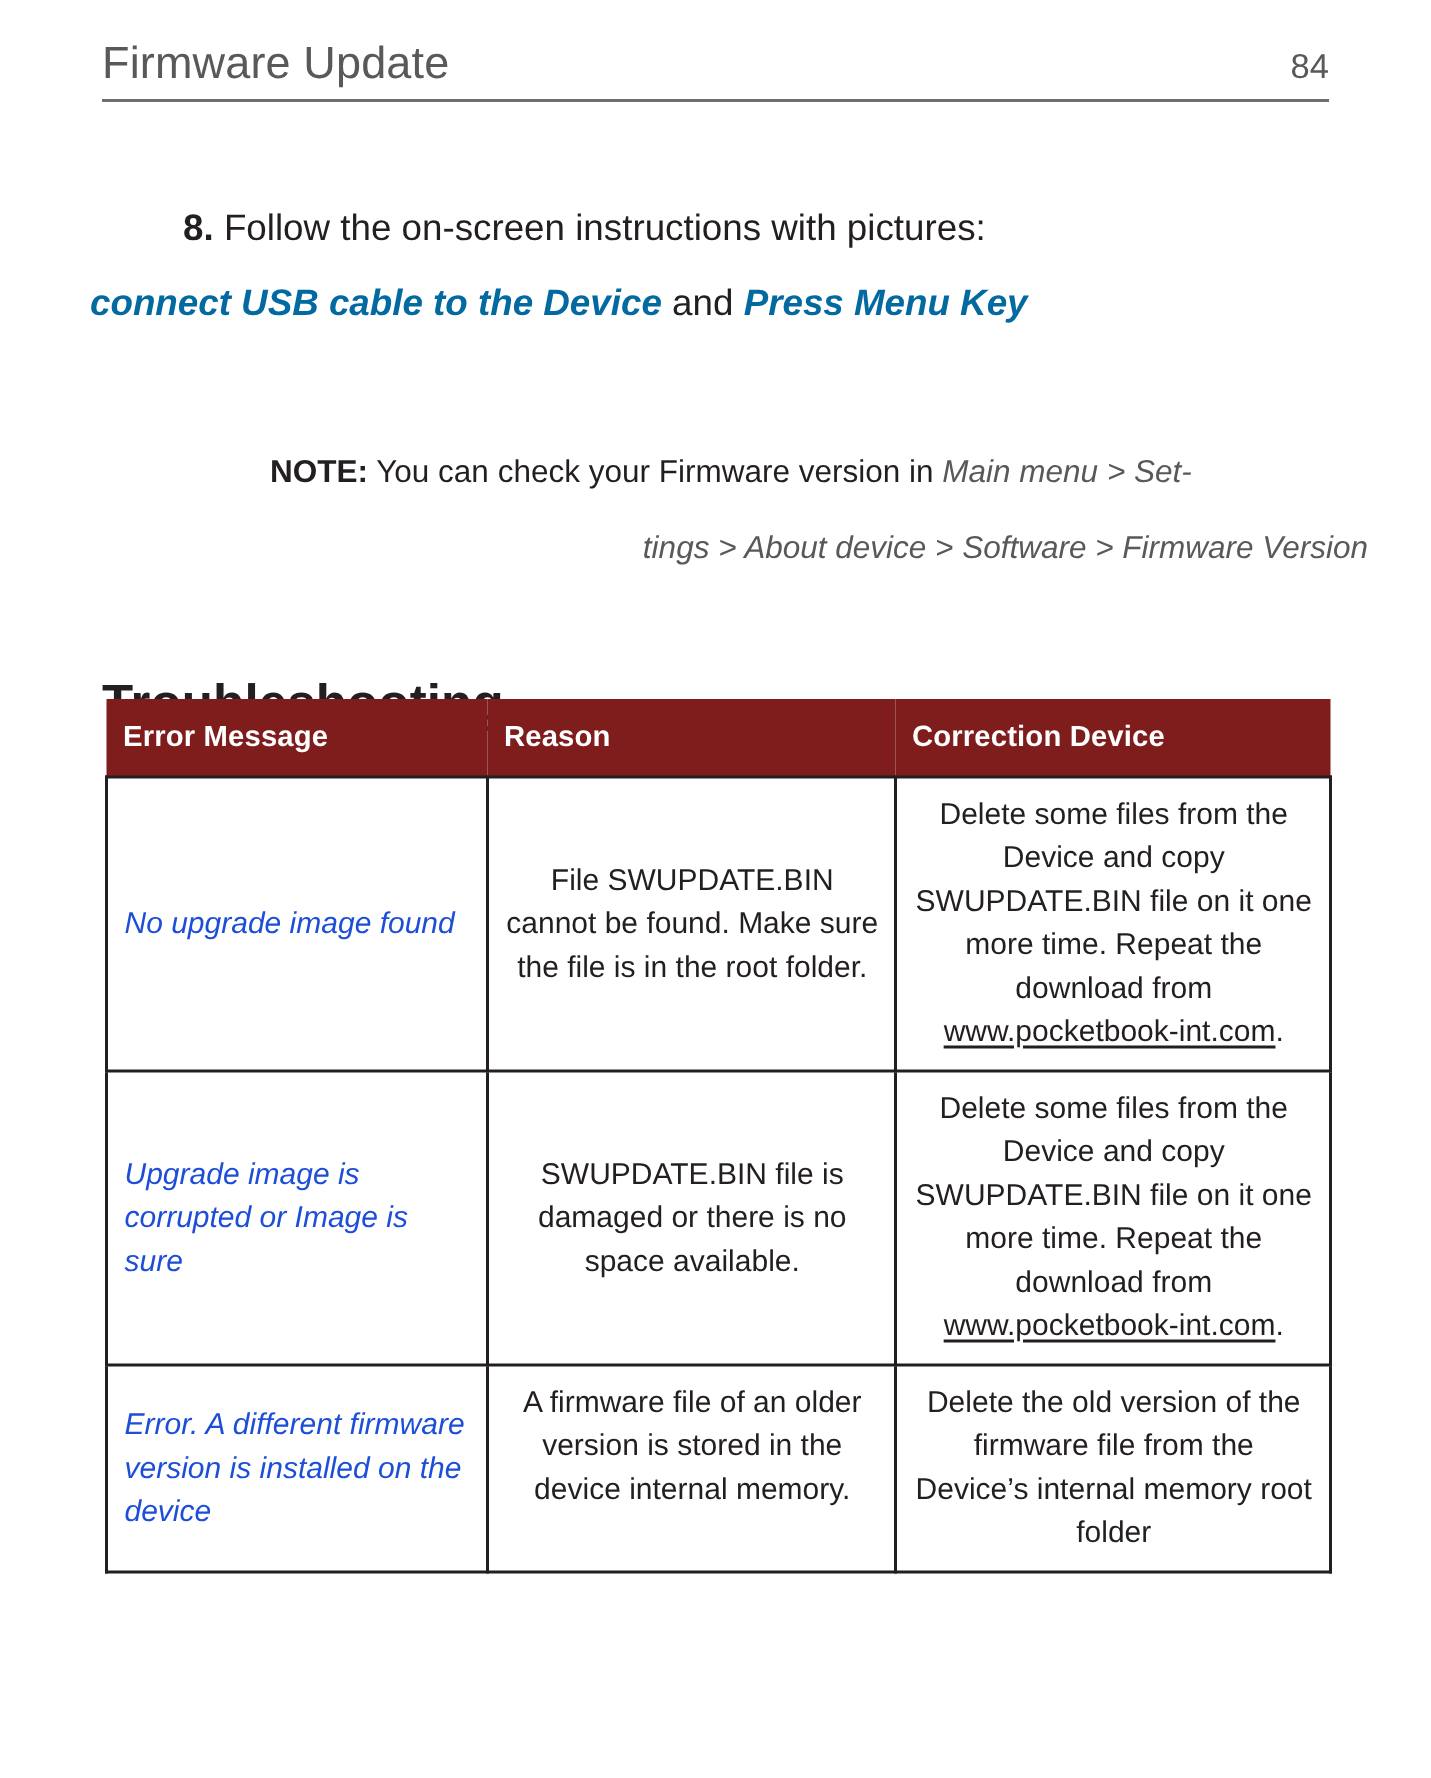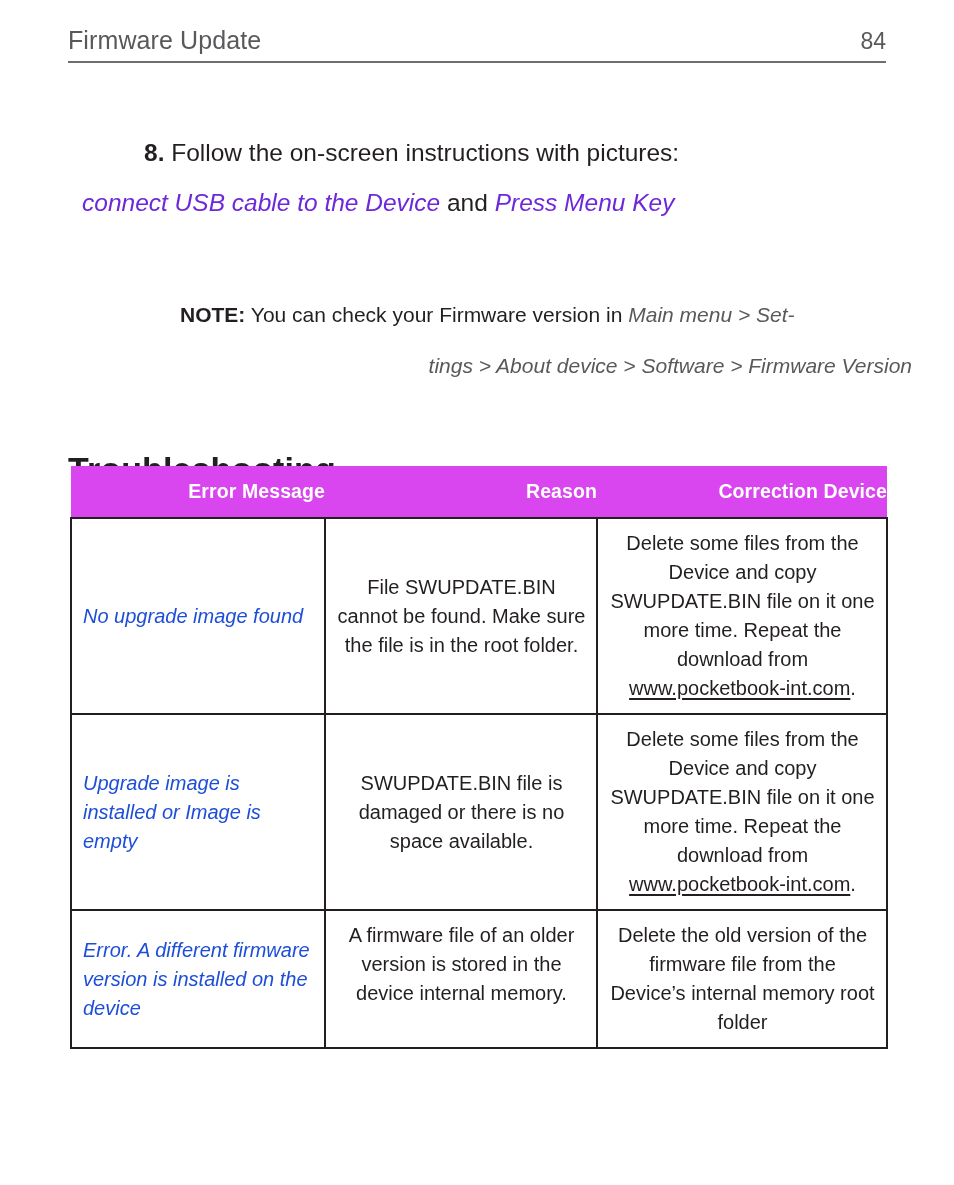--- a/index.html
+++ b/index.html
@@ -30,48 +30,49 @@
     left: 68px;
     top: 26px;
     width: 818px;
     display: flex;
     align-items: baseline;
     justify-content: space-between;
     border-bottom: 2px solid #6d6e71;
     padding-bottom: 6px;
   }
   .running-head .title {
-    font-size: 25px;
+    font-size: 30px;
     color: #58595b;
     letter-spacing: 0.1px;
   }
   .running-head .folio {
     font-size: 23px;
     color: #58595b;
   }
 
   
   .step {
     position: absolute;
-    left: 82px;
+    left: 60px;
     top: 103px;
     width: 820px;
     font-size: 24.5px;
     line-height: 50px;
     color: #231f20;
     text-align: justify;
     text-justify: inter-word;
     text-indent: 62px;
   }
   .step .num {
     font-weight: bold;
   }
   .step .ital {
     font-style: italic;
-    color: #6d28d9;
+    color: #0369a1;
+    font-weight: bold;
   }
   .step .lastline {
     display: block;
     text-indent: 0;
   }
 
   
   .note {
     position: absolute;
     left: 158px;
@@ -115,25 +116,25 @@
   table.tbl {
     border-collapse: collapse;
     width: 816px;
     table-layout: fixed;
   }
   table.tbl col.c1 { width: 254px; }
   table.tbl col.c2 { width: 272px; }
   table.tbl col.c3 { width: 290px; }
 
   table.tbl thead th {
-    background: #d946ef;
+    background: #7f1d1d;
     color: #ffffff;
     font-size: 19.5px;
     font-weight: bold;
-    text-align: right;
+    text-align: left;
     padding: 14px 0 14px 11px;
     border: none;
     vertical-align: middle;
     letter-spacing: 0.1px;
   }
   table.tbl tbody td {
     border: 2px solid #231f20;
     padding: 10px 10px 10px 11px;
     font-size: 20px;
     line-height: 29px;
@@ -202,21 +203,21 @@
           <th>Correction Device</th>
         </tr>
       </thead>
       <tbody>
         <tr class="r1">
           <td class="err">No upgrade image found</td>
           <td class="reason">File SWUPDATE.BIN cannot be found. Make sure the file is in the root folder.</td>
           <td class="fix"><span>Delete some files from the Device and copy SWUPDATE.BIN file on it one more time. Repeat the download from </span><span class="lnk">www.pocketbook-int.com</span><span>.</span></td>
         </tr>
         <tr class="r2">
-          <td class="err">Upgrade image is installed or Image is empty</td>
+          <td class="err">Upgrade image is corrupted or Image is sure</td>
           <td class="reason">SWUPDATE.BIN file is damaged or there is no space available.</td>
           <td class="fix"><span>Delete some files from the Device and copy SWUPDATE.BIN file on it one more time. Repeat the download from </span><span class="lnk">www.pocketbook-int.com</span><span>.</span></td>
         </tr>
         <tr class="r3">
           <td class="err">Error. A different firmware version is installed on the device</td>
           <td class="reason">A firmware file of an older version is stored in the device internal memory.</td>
           <td class="fix"><span>Delete the old version of the firmware file from the Device’s internal memory root folder</span><span class="lnk"></span><span></span></td>
         </tr>
       </tbody>
     </table>

